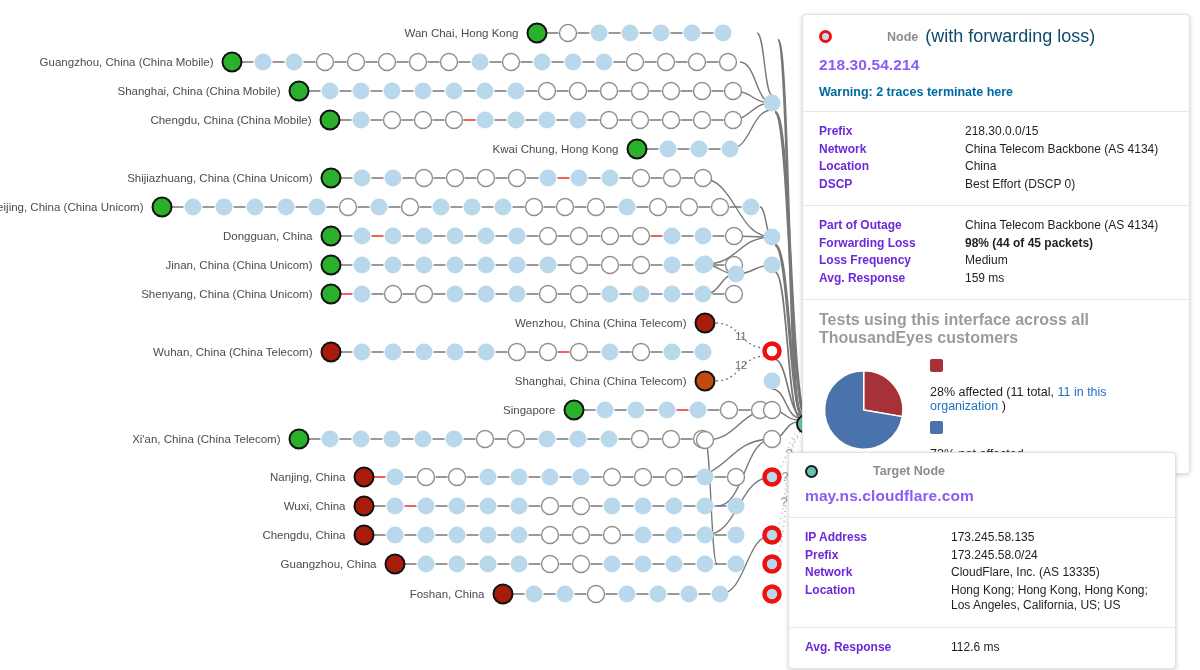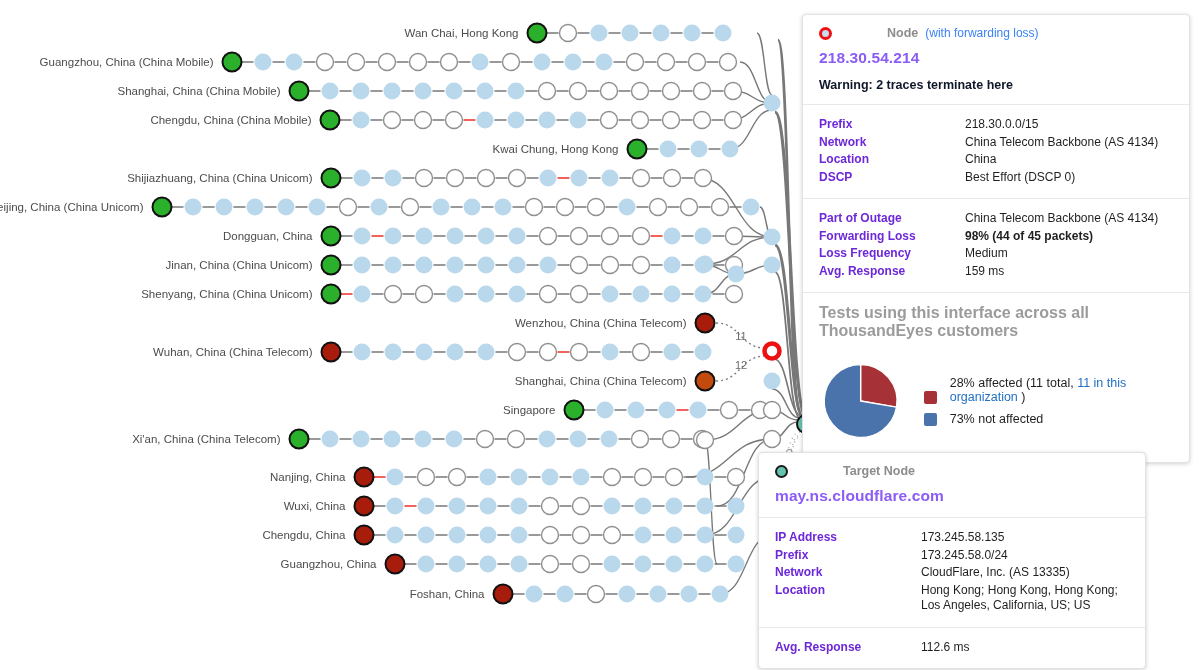--- a/index.html
+++ b/index.html
@@ -46,51 +46,51 @@
 
   
   .panel {
     position: absolute;
     background: #ffffff;
     border: 1px solid #e2e2e2;
     border-radius: 4px;
     box-shadow: 0 1px 4px rgba(0,0,0,0.18);
   }
   #panel-node  { left: 802px; top: 14px;  width: 388px; }
-  #panel-target{ left: 758px; top: 452px; width: 388px; }
+  #panel-target{ left: 788px; top: 452px; width: 388px; }
 
   .panel-sec { padding: 11px 16px 12px 16px; }
   .panel-sec + .panel-sec { border-top: 1px solid #e8e8e8; }
 
   .panel-head { display:flex; align-items:center; gap:7px; }
   .dot-icon { width:13px; height:13px; border-radius:50%; flex:none; }
   .dot-node   { background:#c6dcef; border:3px solid #ee1111; }
   .dot-target { background:#66c3b0; border:2px solid #1a1a1a; }
   .head-title { font-size:12.5px; color:#8c8c8c; font-weight:bold;padding-left:48px; }
-  .head-sub   { font-size:12px; color:#3b82f6; font-weight:normal; }
+  .head-sub   { font-size:18px; color:#0c4a6e; font-weight:normal; }
 
   .panel-ip {
     font-size: 15.5px; font-weight: bold; color:#8b5cf6;
     margin-top: 9px; letter-spacing:.1px;
   }
   .panel-warn {
-    font-size: 12.5px; color:#0f172a; margin-top: 11px; font-weight:bold;
+    font-size: 12.5px; color:#0369a1; margin-top: 11px; font-weight:bold;
   }
 
   table.kv { border-collapse: collapse; width:100%; }
   table.kv td { font-size:12px; vertical-align: top; padding:1px 0; line-height:15.5px; }
   table.kv td.k { color:#6d28d9; font-weight:bold; width:146px; white-space:nowrap; }
   table.kv td.v { color:#1f1f1f; }
   td.v.alert { color:#d0021b; font-weight:bold; }
   .kv-gap td { padding-top:9px; }
 
   .tests-title { font-size:16px; color:#9b9b9b; font-weight:bold; }
   .pie-wrap { display:flex; align-items:center; margin-top:12px; gap:18px; }
   .legend-rows { display:flex; flex-direction:column; gap:8px; }
-  .legend-row { display:flex; align-items:flex-end; gap:13px; font-size:12.5px; color:#1f1f1f; }
+  .legend-row { display:flex; align-items:flex-start; gap:13px; font-size:12.5px; color:#1f1f1f;flex-direction:column; }
   .legend-swatch { width:13px; height:13px; border-radius:2px; flex:none; }
   .legend-link { color:#1f6fc4; }
 </style>
 </head>
 <body>
 
 <div id="app">
 
   <svg id="topology" viewBox="0 0 1200 670" xmlns="http://www.w3.org/2000/svg">
     <g id="links-layer">

